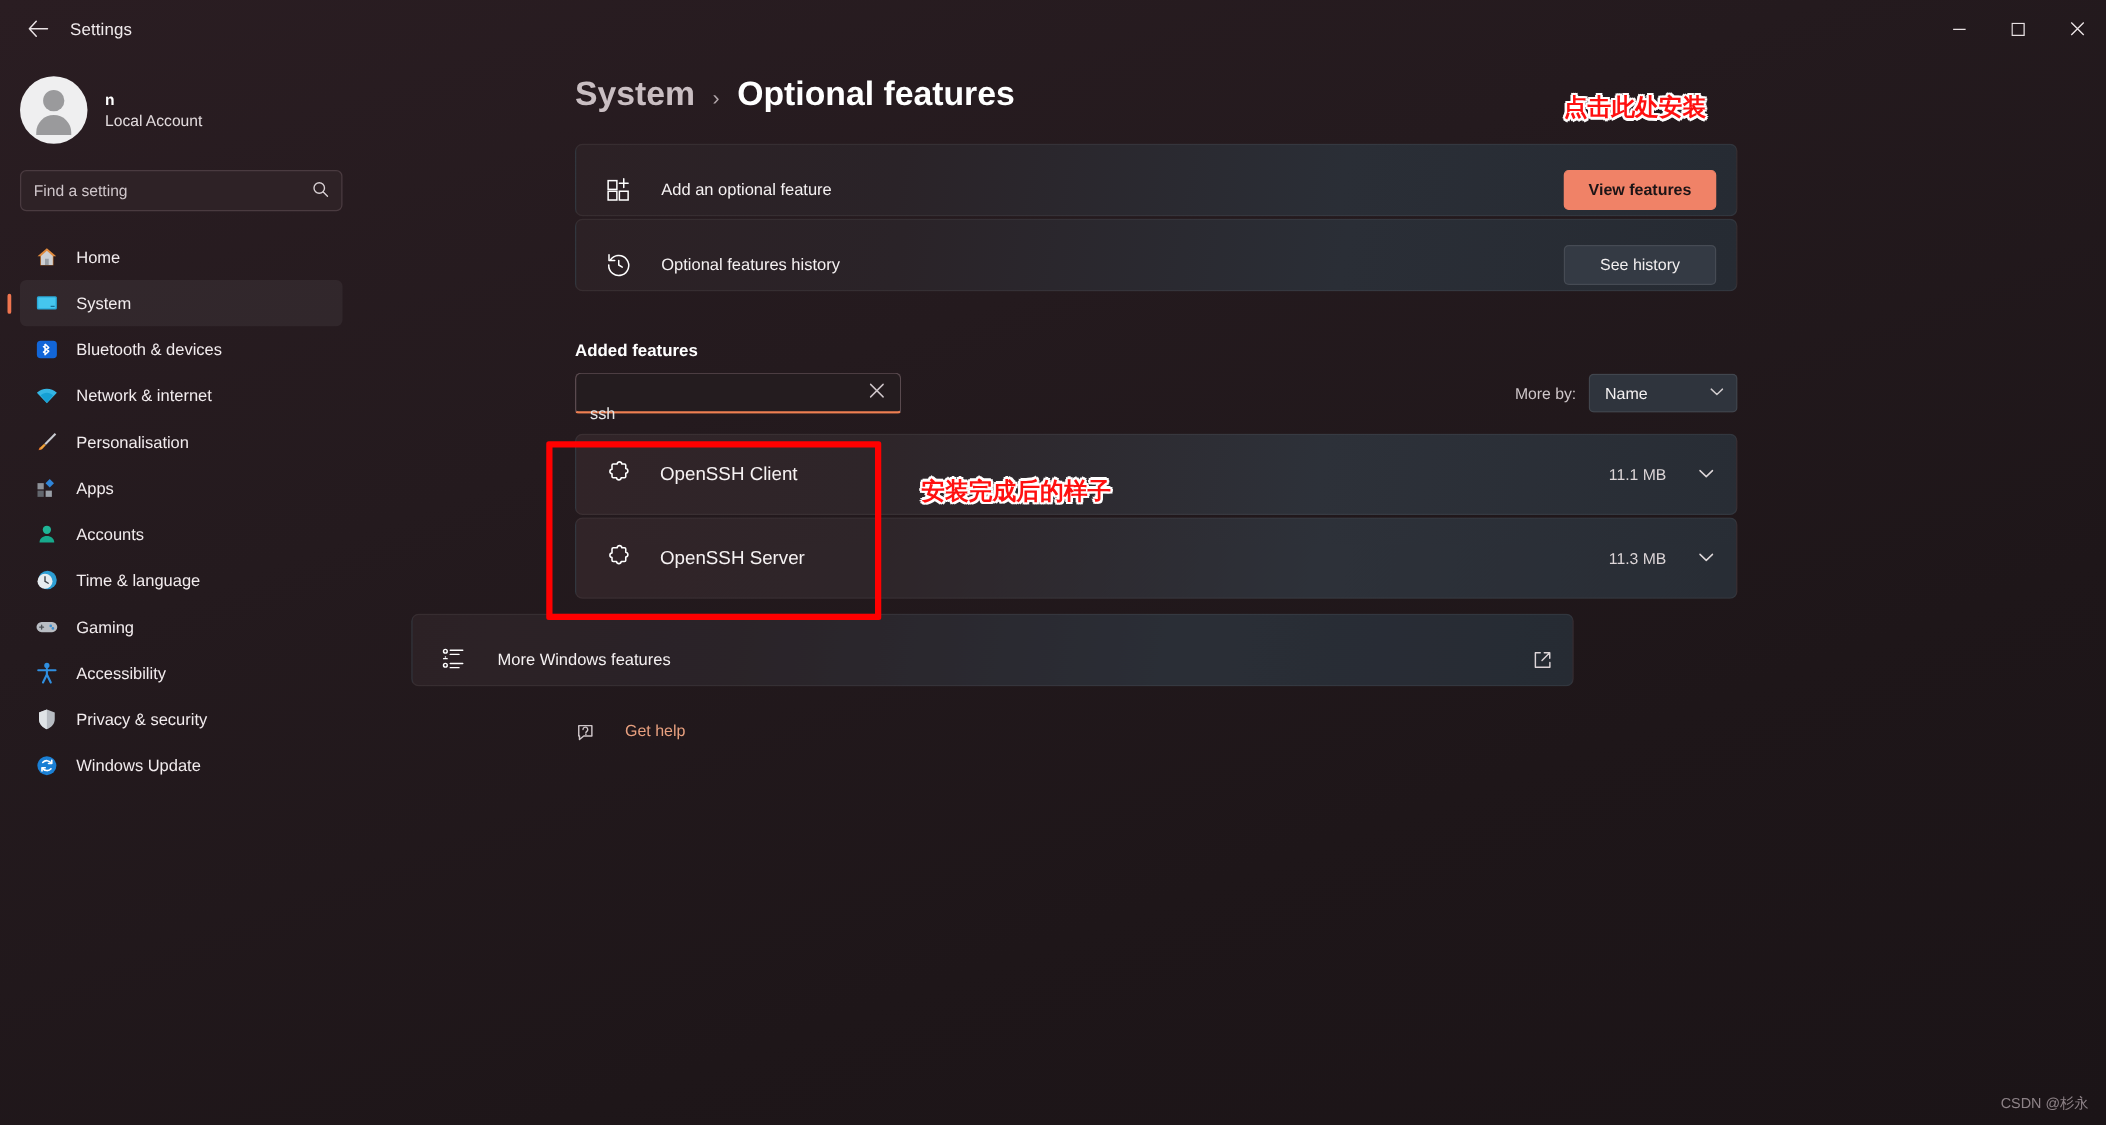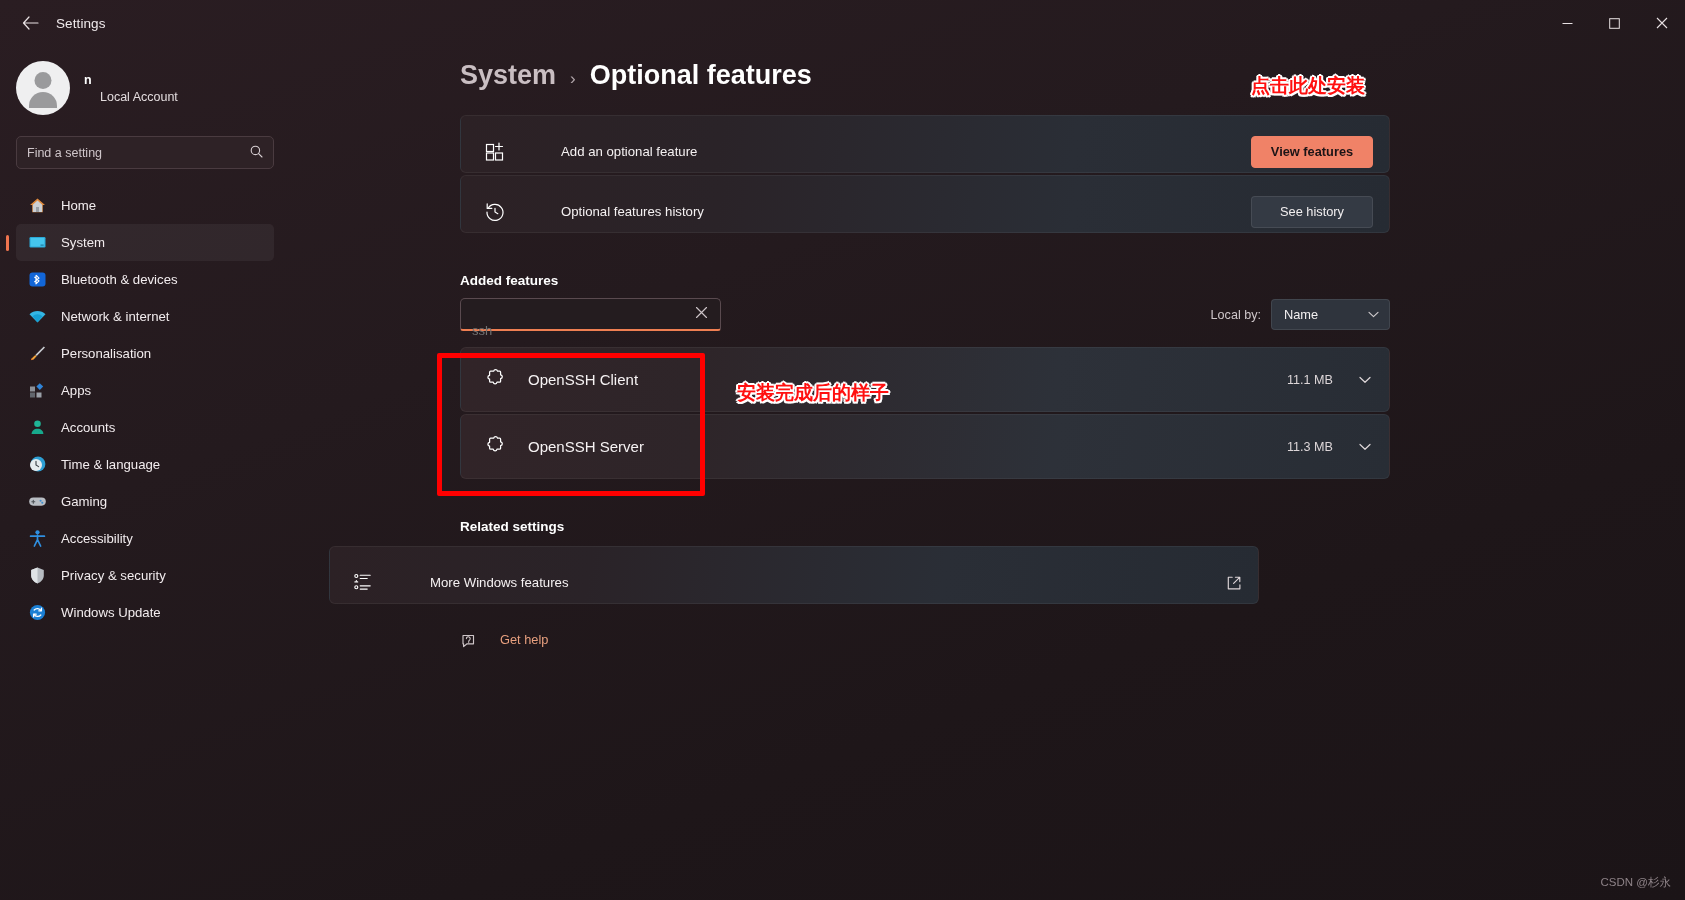--- a/index.html
+++ b/index.html
@@ -51,21 +51,21 @@
   .avatar::before {
     content:""; position:absolute; left:50%; top:11px; transform:translateX(-50%);
     width:17px; height:17px; border-radius:50%; background:#9a9a9c;
   }
   .avatar::after {
     content:""; position:absolute; left:50%; top:31px; transform:translateX(-50%);
     width:28px; height:16px; border-radius:14px 14px 0 0; background:#9a9a9c;
   }
   .acct-text { display: flex; flex-direction: column; gap: 3px; }
   .acct-name { font-size: 12.5px; font-weight: 700; color: #ffffff; }
-  .acct-type { font-size: 12.5px; color: #e3dcde; margin-left: 16px; }
+  .acct-type { font-size: 12.5px; color: #e3dcde; }
 
   .search-wrap {
     margin: 16px 0 0 16px; width: 258px; height: 33px;
     background: #2e2226; border: 1px solid #4a3b40; border-radius: 5px;
     display: flex; align-items: center; padding: 0 10px;
   }
   .search-wrap input {
     flex: 1; background: transparent; border: 0; outline: none;
     color: #ded6d9; font-size: 12.5px; font-family: inherit;
   }
@@ -105,21 +105,20 @@
   .panel { margin: 24px 0 0 170px; width: 930px; }
 
   .card {
     background: linear-gradient(100deg, #2c2125 0%, #2a2328 28%, #2a2e36 66%, #262b33 100%);
     border: 1px solid rgba(255,255,255,0.055);
     border-radius: 6px;
     height: 58px;
     display: flex; align-items: center;
     padding: 15px 16px 0 22px;
     margin-bottom: 2px;
-    gap: 32px;
   }
   .card-ico { width: 24px; height: 24px; margin-right: 22px; flex: none; color: #ffffff; }
   .card-label { font-size: 13.2px; color: #f5f1f2; }
   .card-spacer { flex: 1; }
 
   .btn {
     height: 32px; min-width: 122px; padding: 0 16px;
     border-radius: 4px; border: 1px solid rgba(255,255,255,0.09);
     background: #343a44; color: #f2eff0;
     font-size: 12.8px; font-family: inherit;
@@ -137,21 +136,21 @@
     display: flex; align-items: center;
   }
   .feat-search {
     width: 261px; height: 33px;
     background: #241c1f; border: 1px solid #5a4a4f; border-bottom: 2px solid #ef7f52;
     border-radius: 5px 5px 3px 3px;
     display: flex; align-items: center; padding: 0 9px 0 11px;
   }
   .feat-search input {
     flex: 1; background: transparent; border: 0; outline: none;
-    color: #737373; font-size: 13px; font-family: inherit; margin-top: 32px;
+    color: #e5e5e5; font-size: 13px; font-family: inherit; margin-top: 32px;
   }
   .clear-x { color: #cdc4c8; font-size: 14px; padding: 0 3px; }
 
   .sortwrap { margin-left: auto; display: flex; align-items: center; gap: 10px; }
   .sort-label { font-size: 12.6px; color: #cfc7ca; }
   .sort-select {
     width: 119px; height: 31px; background: #2f343d;
     border: 1px solid rgba(255,255,255,0.09); border-radius: 4px;
     display: flex; align-items: center; padding: 0 10px 0 12px;
     font-size: 12.8px; color: #f3f0f1;
@@ -430,21 +429,21 @@
       <div class="feat-search">
         <input value="ssh" style="">
         <span class="clear-x">
           <svg width="13" height="13" viewBox="0 0 13 13">
             <path d="M1.5 1.5L11.5 11.5M11.5 1.5L1.5 11.5" stroke="currentColor" stroke-width="1.15" stroke-linecap="round"></path>
           </svg>
         </span>
       </div>
 
       <div class="sortwrap">
-        <span class="sort-label">Local by:</span>
+        <span class="sort-label">More by:</span>
         <div class="sort-select">
           <span>Name</span>
           <span class="sort-chev">
             <svg width="11" height="7" viewBox="0 0 11 7" fill="none">
               <path d="M1 1.3L5.5 5.6L10 1.3" stroke="currentColor" stroke-width="1.15" stroke-linecap="round" stroke-linejoin="round"></path>
             </svg>
           </span>
         </div>
       </div>
     </div>
@@ -477,21 +476,20 @@
         <span class="feat-size">11.3 MB</span>
         <span class="feat-chev">
           <svg width="12" height="8" viewBox="0 0 12 8" fill="none">
             <path d="M1 1.5L6 6.3L11 1.5" stroke="currentColor" stroke-width="1.2" stroke-linecap="round" stroke-linejoin="round"></path>
           </svg>
         </span>
       </div>
 
     </div>
 
-    <div class="section-head">Related settings</div>
 
     <div class="panel" style="margin-top:12px;margin-left:39px;">
       <div class="card" style="height:58px;">
         <span class="card-ico">
           <svg width="22" height="22" viewBox="0 0 22 22" fill="none">
             <circle cx="4.3" cy="5" r="1.5" stroke="currentColor" stroke-width="1.15"></circle>
             <circle cx="4.3" cy="16.2" r="1.5" stroke="currentColor" stroke-width="1.15"></circle>
             <path d="M4.3 9.6h.1M8.2 4.2h10M8.2 7.5h7M8.2 14.8h10M8.2 18.1h7M2.9 10.9h2.8" stroke="currentColor" stroke-width="1.15" stroke-linecap="round"></path>
           </svg>
         </span>

